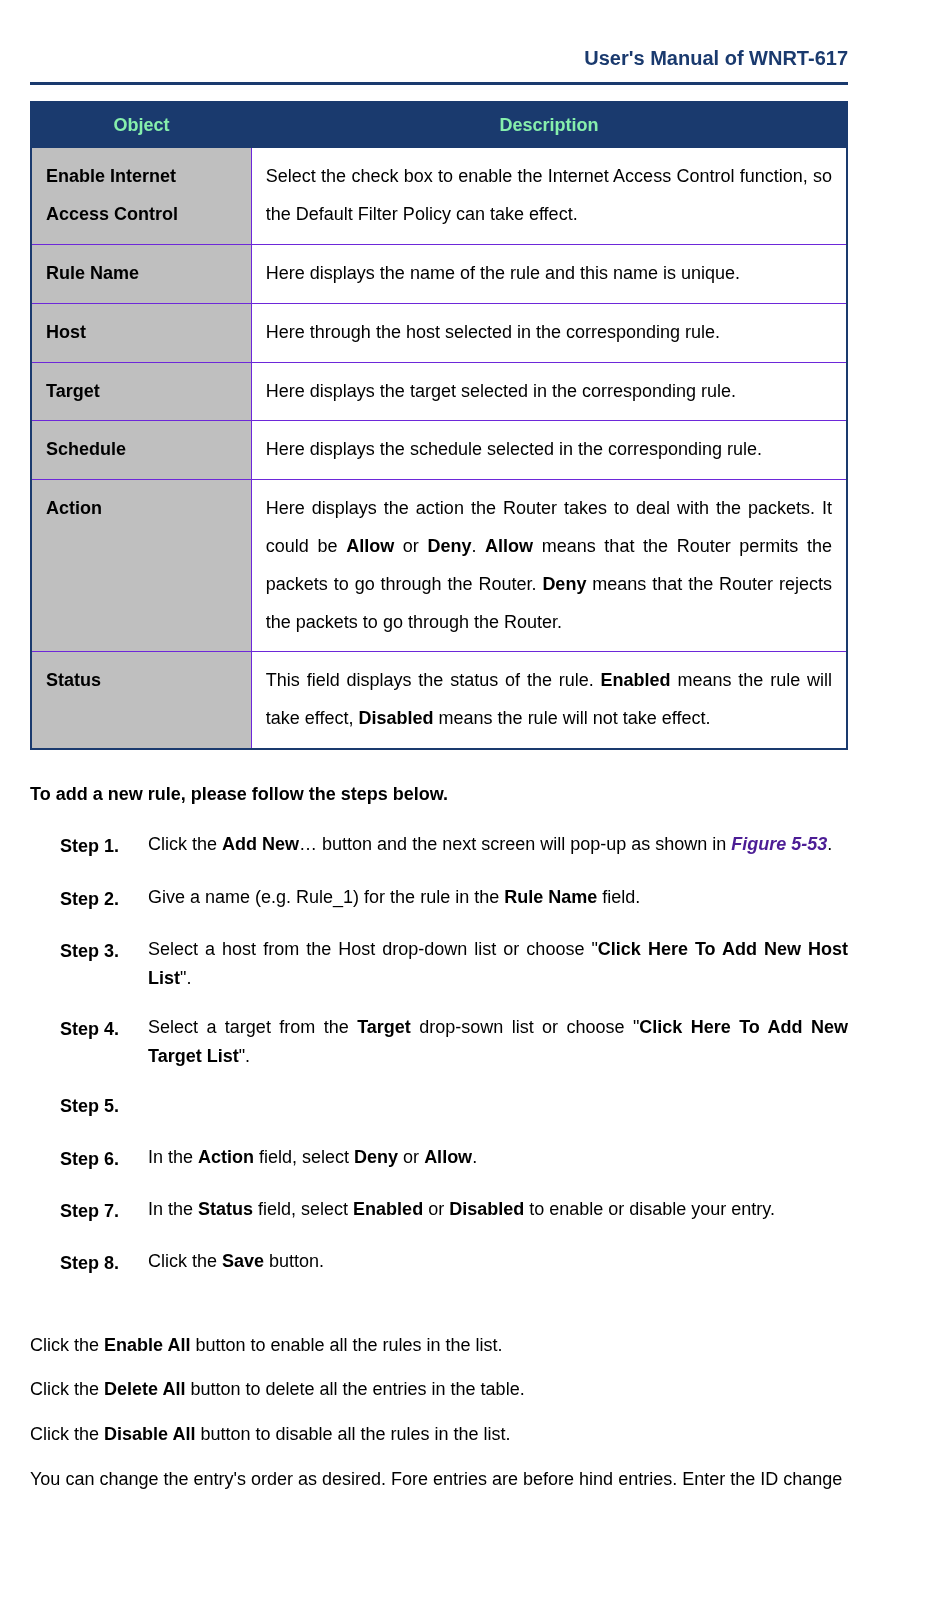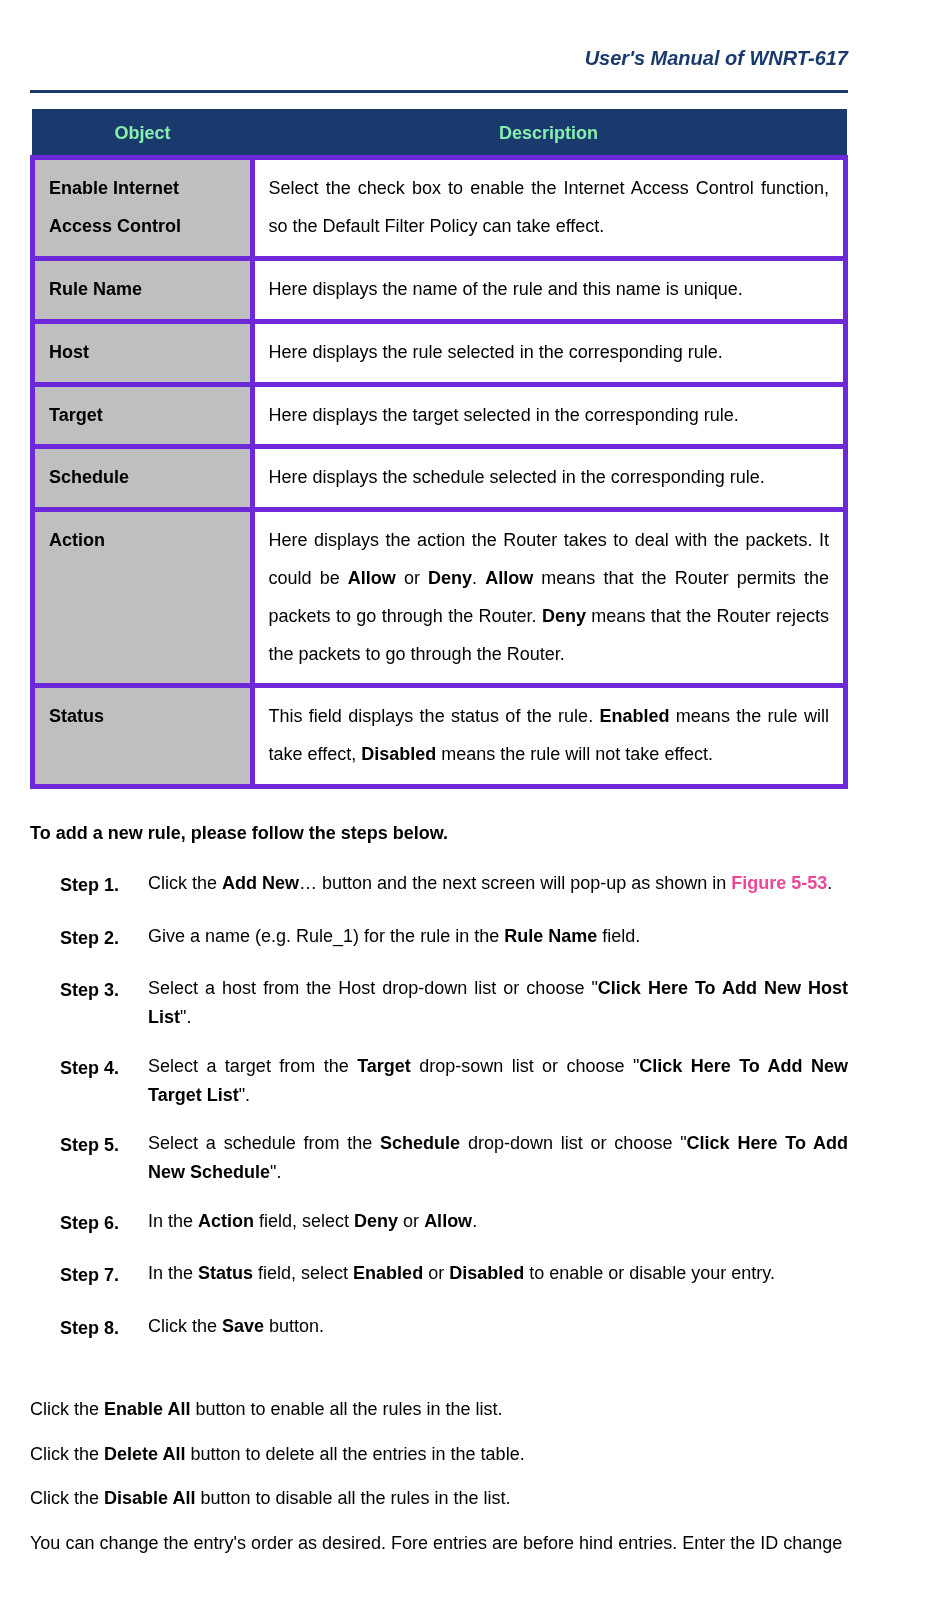--- a/index.html
+++ b/index.html
@@ -8,58 +8,57 @@
       line-height: 1.8;
       color: #000;
       margin: 0;
       padding: 40px 30px 20px 30px;
       background: #fff;
       width: 878px;
       box-sizing: border-box;
     }
     .header {
       text-align: right;
-      font-style: italic;
       font-weight: bold;
       color: #1a3a6e;
       font-size: 20px;
       border-bottom: 3px solid #1a3a6e;
-      padding-bottom: 14px;
+      padding-bottom: 6px;
       margin-bottom: 16px;
     }
     table.desc {
       width: 100%;
       border-collapse: collapse;
       border: 2px solid #1a3a6e;
       margin-bottom: 28px;
     }
     table.desc th {
       background-color: #1a3a6e;
       color: #86efac;
       font-weight: bold;
       text-align: center;
       padding: 6px 10px;
       border: 1px solid #1a3a6e;
     }
     table.desc td {
-      border: 5px solid #6d28d9;
+      border: 1px solid #6d28d9;
       padding: 10px 14px;
       vertical-align: top;
       line-height: 2.1;
     }
     table.desc td.obj {
       background-color: #bfbfbf;
       font-weight: bold;
       width: 27%;
     }
     table.desc td.desc-cell {
       text-align: justify;
     }
     .bold { font-weight: bold; }
-    .figure-link { color: #ec4899; font-weight: bold; }
+    .figure-link { color: #4c1d95; font-weight: bold; font-style: italic; }
     .steps-heading {
       font-weight: bold;
       margin-bottom: 20px;
     }
     .step-row {
       display: flex;
       margin: 0 0 20px 30px;
     }
     .step-label {
       font-weight: bold;
@@ -93,21 +92,21 @@
       <tr>
         <td class="obj">Enable Internet Access Control</td>
         <td class="desc-cell">Select the check box to enable the Internet Access Control function, so the Default Filter Policy can take effect.</td>
       </tr>
       <tr>
         <td class="obj">Rule Name</td>
         <td class="desc-cell">Here displays the name of the rule and this name is unique.</td>
       </tr>
       <tr>
         <td class="obj">Host</td>
-        <td class="desc-cell">Here displays the rule selected in the corresponding rule.</td>
+        <td class="desc-cell">Here through the host selected in the corresponding rule.</td>
       </tr>
       <tr>
         <td class="obj">Target</td>
         <td class="desc-cell">Here displays the target selected in the corresponding rule.</td>
       </tr>
       <tr>
         <td class="obj">Schedule</td>
         <td class="desc-cell">Here displays the schedule selected in the corresponding rule.</td>
       </tr>
       <tr>
@@ -135,21 +134,20 @@
     <div class="step-row">
       <div class="step-label">Step 3.</div>
       <div class="step-text">Select a host from the Host drop-down list or choose "<span class="bold">Click Here To Add New Host List</span>".</div>
     </div>
     <div class="step-row">
       <div class="step-label">Step 4.</div>
       <div class="step-text">Select a target from the <span class="bold">Target</span> drop-sown list or choose "<span class="bold">Click Here To Add New Target List</span>".</div>
     </div>
     <div class="step-row">
       <div class="step-label">Step 5.</div>
-      <div class="step-text">Select a schedule from the <span class="bold">Schedule</span> drop-down list or choose "<span class="bold">Click Here To Add New Schedule</span>".</div>
     </div>
     <div class="step-row">
       <div class="step-label">Step 6.</div>
       <div class="step-text">In the <span class="bold">Action</span> field, select <span class="bold">Deny</span> or <span class="bold">Allow</span>.</div>
     </div>
     <div class="step-row">
       <div class="step-label">Step 7.</div>
       <div class="step-text">In the <span class="bold">Status</span> field, select <span class="bold">Enabled</span> or <span class="bold">Disabled</span> to enable or disable your entry.</div>
     </div>
     <div class="step-row">

